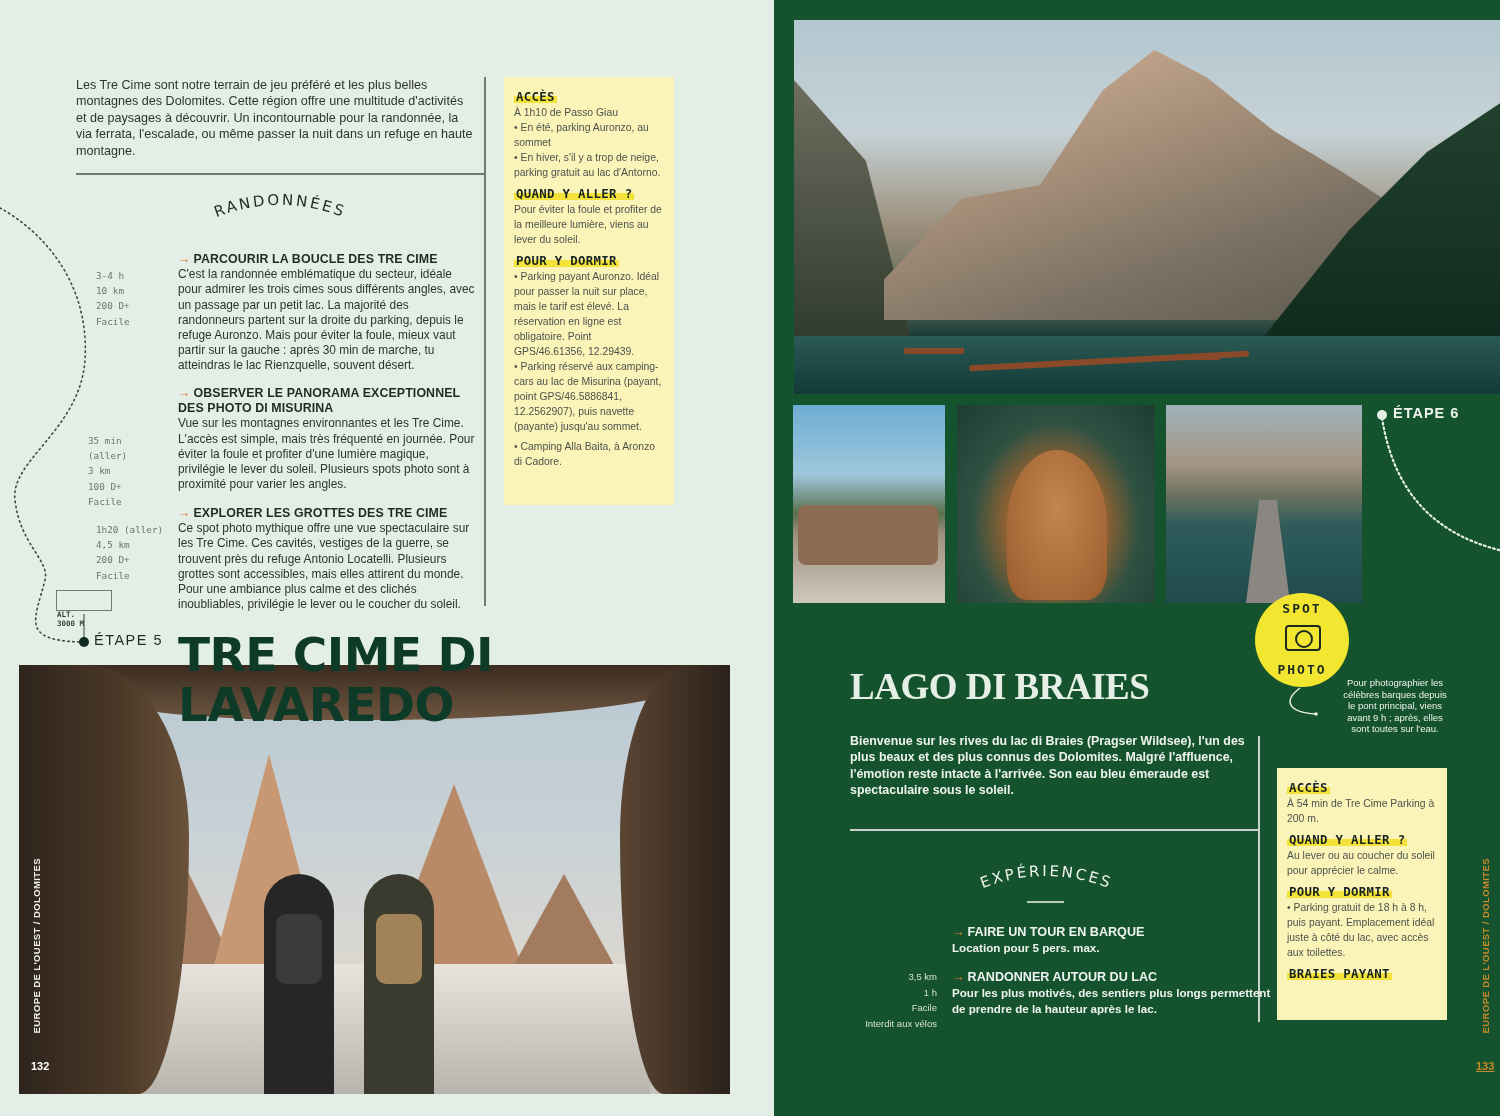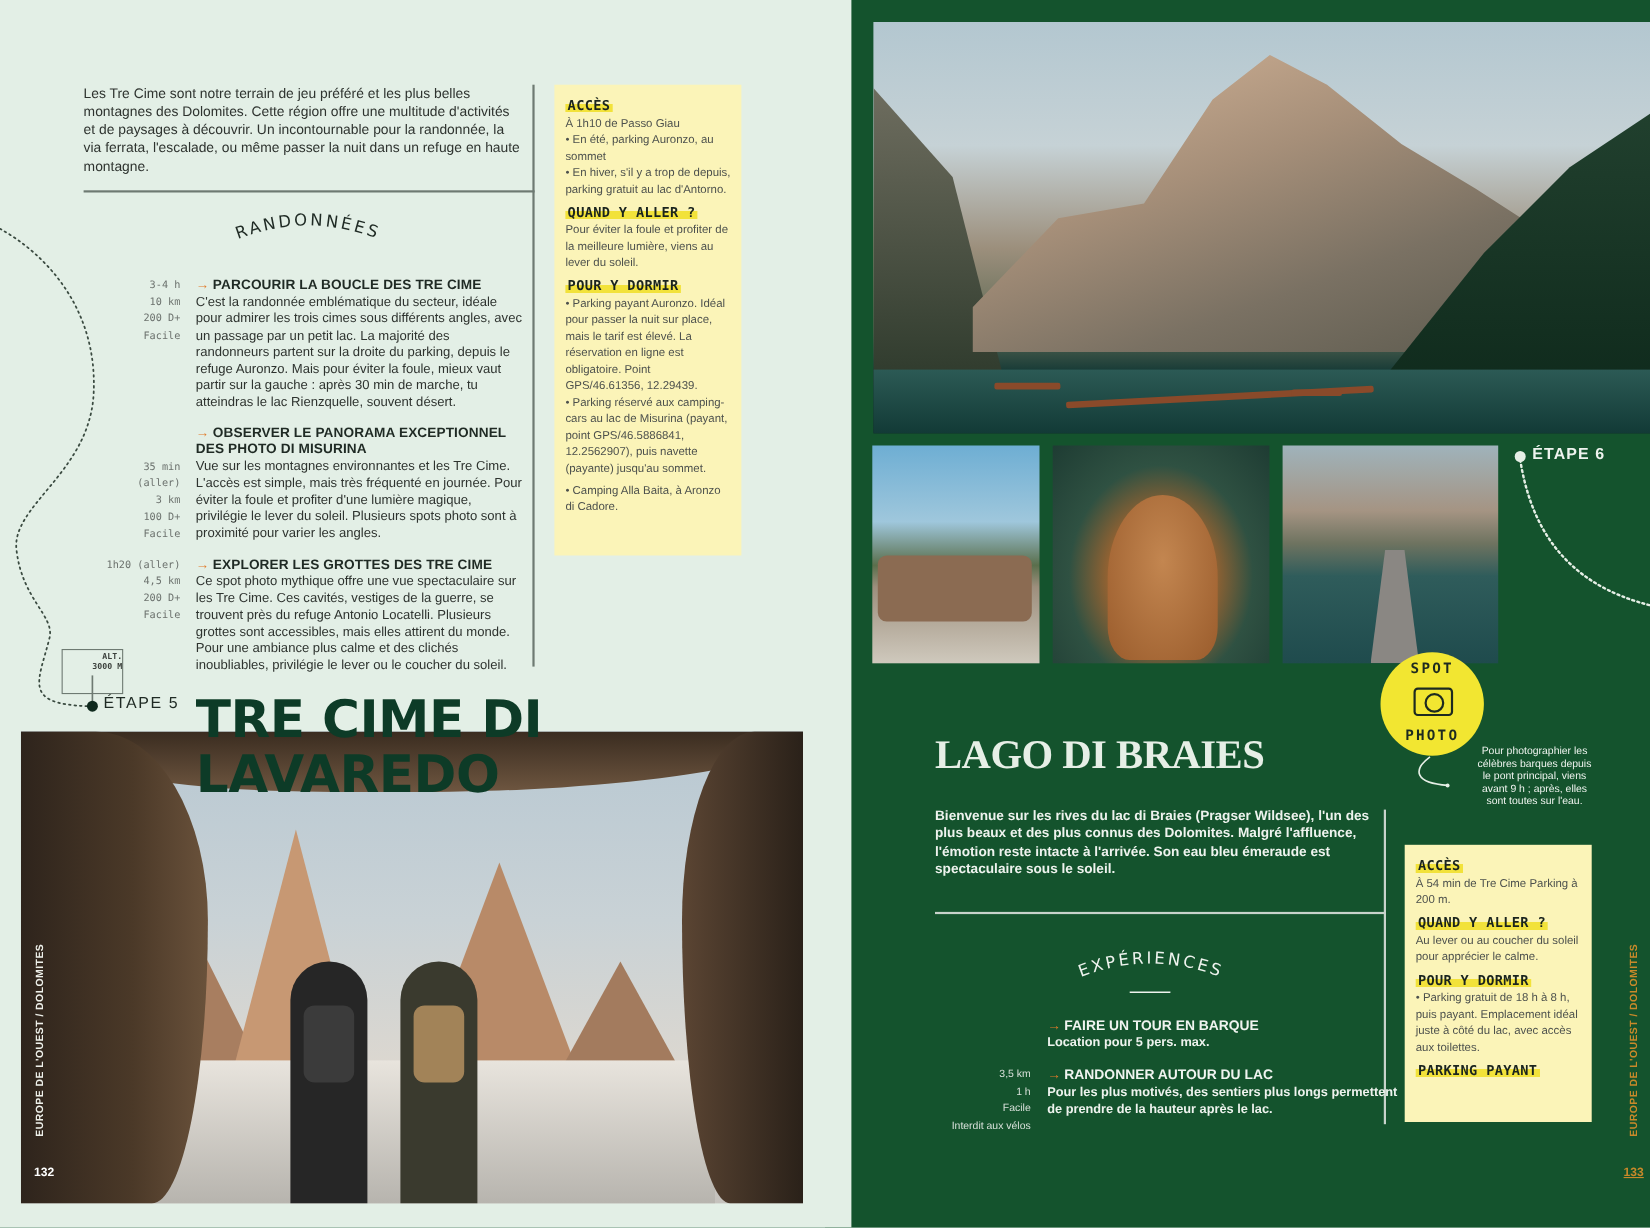--- a/index.html
+++ b/index.html
@@ -7,32 +7,32 @@
   body { position: relative; font-family: "Liberation Sans", sans-serif; background: #e3efe6; }
 
   .page-left { position: absolute; left: 0; top: 0; width: 750px; height: 1116px; background: #e3efe6; color: #2a2f2c; }
   .page-right { position: absolute; left: 774px; top: 0; width: 854px; height: 1116px; background: #14532d; color: #eef3ee; }
 
   .intro { position: absolute; left: 76px; top: 77px; width: 400px; font-size: 12.6px; line-height: 16.4px; color: #2e332f; }
   .rule-h { position: absolute; background: #6e7a72; height: 1.5px; }
   .rule-v { position: absolute; background: #6e7a72; width: 1.5px; }
 
   .hike { position: absolute; left: 96px; width: 380px; }
-  .hike .meta { position: absolute; left: 0; top: 0; width: 68px; text-align: right; font-family: "DejaVu Sans Mono", monospace; font-size: 9.3px; line-height: 15.2px; color: #6c726e; }
+  .hike .meta { position: absolute; left: 0; top: 16px; width: 68px; font-family: "DejaVu Sans Mono", monospace; font-size: 9.3px; line-height: 15.2px; color: #6c726e; }
   .hike .body { position: absolute; left: 82px; top: 0; width: 300px; }
   .hike .title { font-weight: bold; font-size: 12.4px; line-height: 15.2px; color: #1f2a24; letter-spacing: 0.1px; }
   .hike .title .arrow { color: #e07a2a; margin-right: 3px; }
   .hike .desc { font-size: 11.9px; line-height: 15.2px; color: #2e332f; }
 
   .infobox { position: absolute; background: #fbf4b8; padding: 10px 10px; }
   .infobox .head { display: inline-block; font-family: "DejaVu Sans Mono", monospace; font-weight: bold; font-size: 12.4px; color: #1a241e; background: linear-gradient(to bottom, transparent 45%, #f2e23a 45%, #f2e23a 95%, transparent 95%); padding: 0 2px; letter-spacing: 0.3px; }
   .infobox .txt { font-size: 10.4px; line-height: 15px; color: #4d514d; margin-bottom: 4px; }
 
   .etape5 { position: absolute; left: 94px; top: 632px; font-size: 14.5px; color: #1f2a24; letter-spacing: 1.5px; }
-  .alt-box { position: absolute; left: 56px; top: 590px; width: 56px; height: 41px; border: 1.5px solid #6e7a72; font-family: "DejaVu Sans Mono", monospace; font-size: 7.5px; line-height: 9px; text-align: right; padding-top: 1px; color: #3a3f3b; font-weight: bold; }
+  .alt-box { position: absolute; left: 56px; top: 590px; width: 56px; height: 16px; border: 1.5px solid #6e7a72; font-family: "DejaVu Sans Mono", monospace; font-size: 7.5px; line-height: 9px; text-align: left; padding-top: 19px; color: #3a3f3b; font-weight: bold; }
 
   .photo-main-left { position: absolute; left: 19px; top: 665px; width: 711px; height: 429px; overflow: hidden;
     background: linear-gradient(180deg, #b8c8d2 0%, #c9d2d6 40%, #dbd7d0 70%, #c5c2bd 100%); }
   .photo-main-left .cave-l { position: absolute; left: 0; top: 0; width: 170px; height: 100%; background: linear-gradient(90deg, #2e241c 0%, #4b3928 60%, #6a523b 100%); border-radius: 0 60% 30% 0 / 0 40% 60% 0; }
   .photo-main-left .cave-top { position: absolute; left: 0; top: 0; width: 100%; height: 55px; background: linear-gradient(180deg, #3a2c20, #6e5640); border-radius: 0 0 50% 40% / 0 0 100% 100%; }
   .photo-main-left .cave-r { position: absolute; right: 0; top: 0; width: 110px; height: 100%; background: linear-gradient(270deg, #2a2119 0%, #5b4533 100%); border-radius: 60% 0 0 40% / 40% 0 0 60%; }
   .peak { position: absolute; bottom: 100px; width: 0; height: 0; border-left: 55px solid transparent; border-right: 55px solid transparent; }
   .snowfield { position: absolute; left: 90px; right: 80px; bottom: 0; height: 130px; background: linear-gradient(180deg, #e8e4dd, #b7b4ae); }
   .hiker { position: absolute; bottom: 0; width: 70px; height: 220px; background: #262626; border-radius: 35px 35px 0 0; }
   .hiker .pack { position: absolute; top: 40px; left: 12px; width: 46px; height: 70px; background: #3b3b3b; border-radius: 10px; }
@@ -143,21 +143,21 @@
       <div class="title"><span class="arrow">→</span><span>EXPLORER LES GROTTES DES TRE CIME</span></div>
       <div class="desc">Ce spot photo mythique offre une vue spectaculaire sur les Tre Cime. Ces cavités, vestiges de la guerre, se trouvent près du refuge Antonio Locatelli. Plusieurs grottes sont accessibles, mais elles attirent du monde. Pour une ambiance plus calme et des clichés inoubliables, privilégie le lever ou le coucher du soleil.</div>
     </div>
   </div>
 
   <div class="infobox" style="left:504px; top:77px; width:170px; height:428px;">
     <div class="head">ACCÈS</div>
     <div class="txt">
       <div>À 1h10 de Passo Giau</div>
       <div>• En été, parking Auronzo, au sommet</div>
-      <div>• En hiver, s'il y a trop de depuis, parking gratuit au lac d'Antorno.</div>
+      <div>• En hiver, s'il y a trop de neige, parking gratuit au lac d'Antorno.</div>
     </div>
     <div class="head">QUAND Y ALLER ?</div>
     <div class="txt">Pour éviter la foule et profiter de la meilleure lumière, viens au lever du soleil.</div>
     <div class="head">POUR Y DORMIR</div>
     <div class="txt">
       <div>• Parking payant Auronzo. Idéal pour passer la nuit sur place, mais le tarif est élevé. La réservation en ligne est obligatoire. Point GPS/46.61356, 12.29439.</div>
       <div style="margin-bottom:5px;">• Parking réservé aux camping-cars au lac de Misurina (payant, point GPS/46.5886841, 12.2562907), puis navette (payante) jusqu'au sommet.</div>
       <div>• Camping Alla Baita, à Aronzo di Cadore.</div>
     </div>
   </div>
@@ -267,18 +267,18 @@
     </div>
   </div>
 
   <div class="infobox" style="left:503px; top:768px; width:170px; height:252px;">
     <div class="head">ACCÈS</div>
     <div class="txt">À 54 min de Tre Cime Parking à 200 m.</div>
     <div class="head">QUAND Y ALLER ?</div>
     <div class="txt">Au lever ou au coucher du soleil pour apprécier le calme.</div>
     <div class="head">POUR Y DORMIR</div>
     <div class="txt">• Parking gratuit de 18 h à 8 h, puis payant. Emplacement idéal juste à côté du lac, avec accès aux toilettes.</div>
-    <div class="head">PARKING PAYANT</div>
+    <div class="head">BRAIES PAYANT</div>
   </div>
 
   <div class="spine" style="left:706px; top:858px; color:#c8892a;">EUROPE DE L'OUEST / DOLOMITES</div>
   <div class="page-num" style="left:702px; top:1060px; color:#c8892a;text-decoration:underline;">133</div>
 </div>
 
 </body></html>

